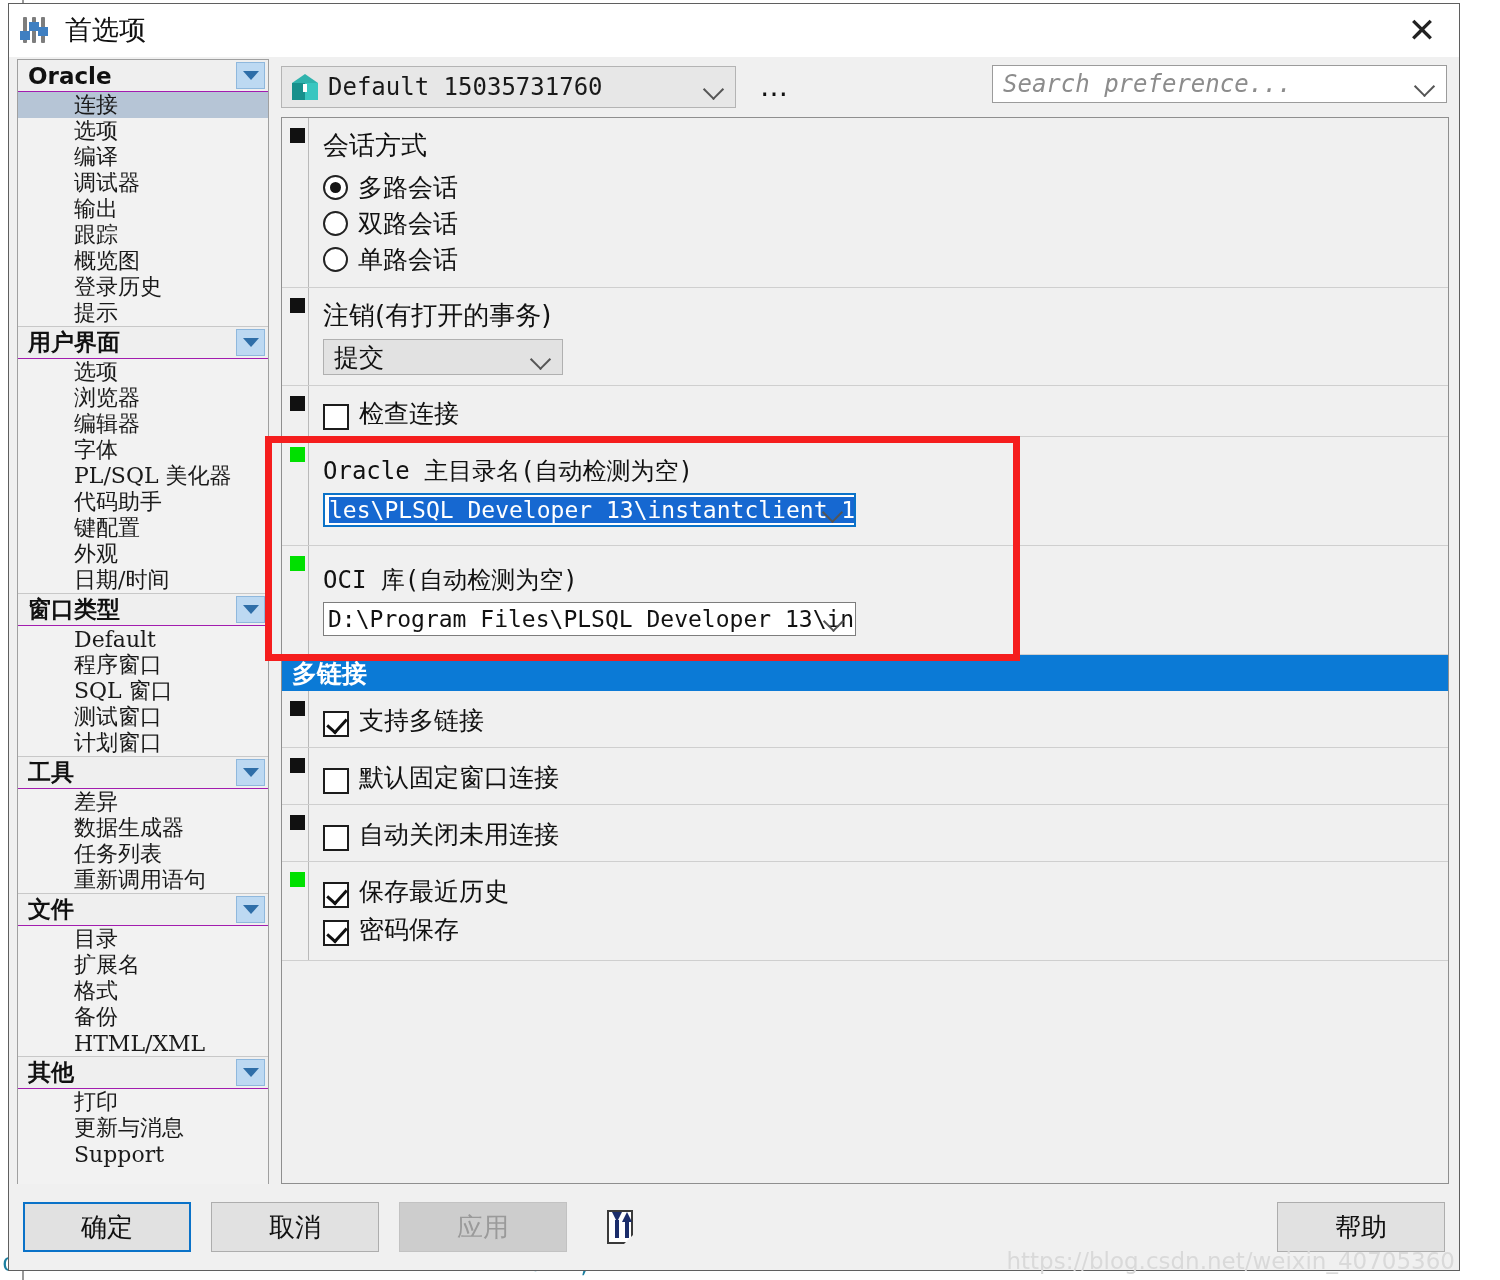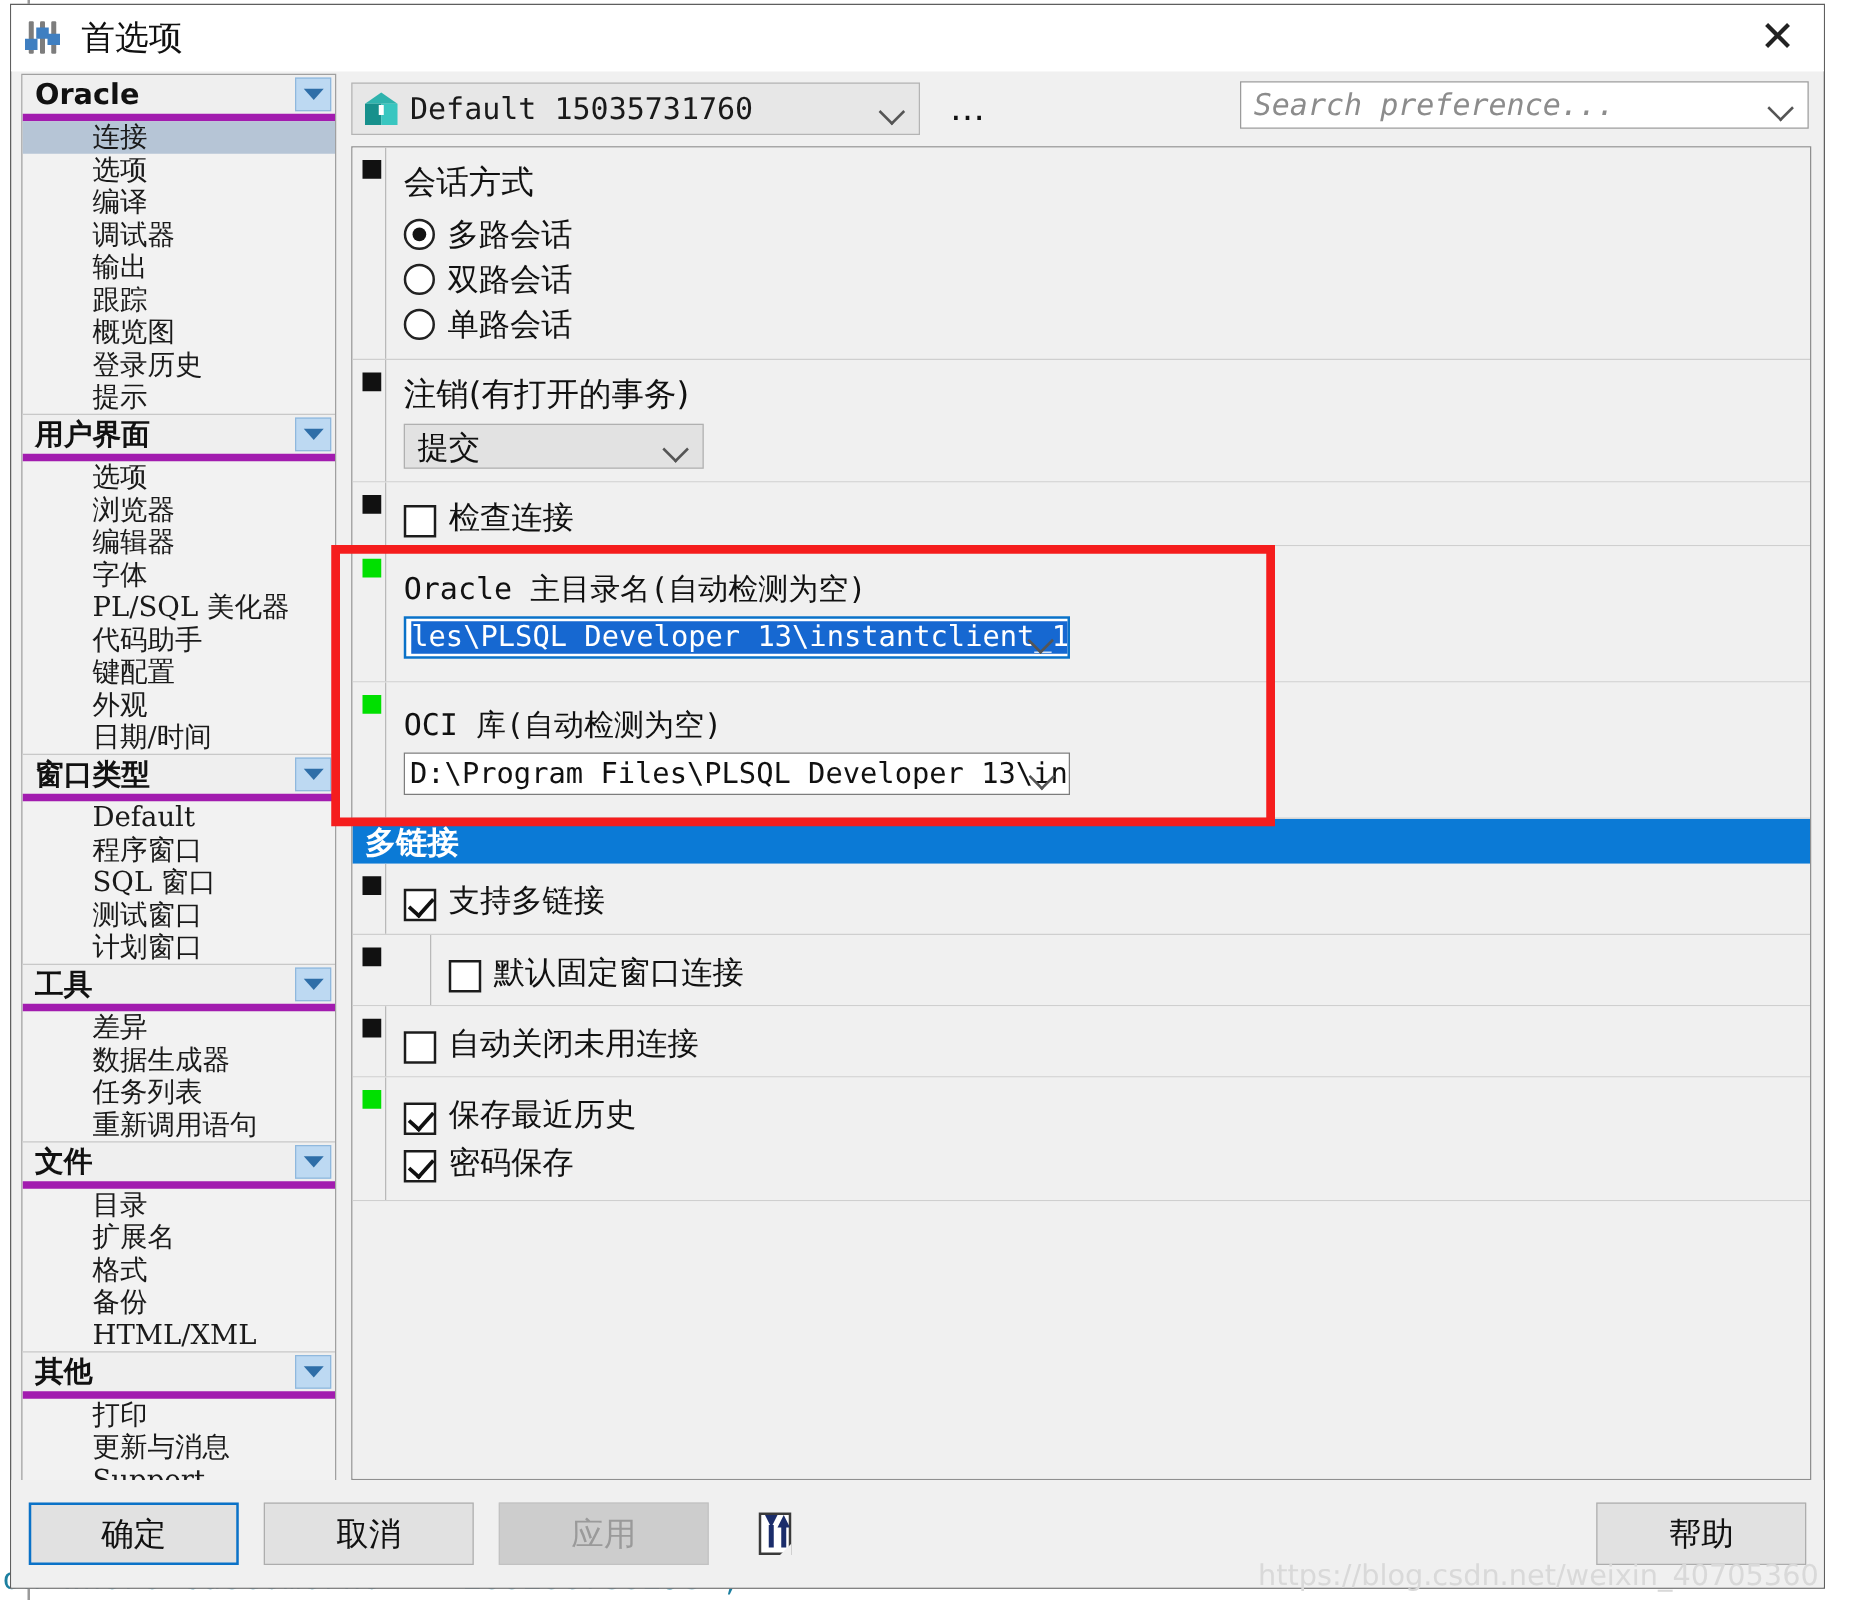--- a/index.html
+++ b/index.html
@@ -57,21 +57,21 @@
 
   
   .sidebar{
     width:252px;margin-left:8px;margin-top:2px;margin-bottom:0;
     border:1px solid #a0a0a0;background:#f2f2f2;
     box-sizing:border-box;overflow:hidden;flex:0 0 auto;
     height:1140px;
   }
   .group-head{
     height:31px;display:flex;align-items:center;justify-content:space-between;
-    background:#efefef;border-top:1px solid #c8c8c8;border-bottom:6px solid #a21caf;
+    background:#efefef;border-top:1px solid #c8c8c8;border-bottom:1px solid #a21caf;
     padding-left:10px;
   }
   .group-head:first-child{border-top:none;}
   .group-head .g-label{
     font-size:23px;font-weight:bold;color:#111;
     font-family:"DejaVu Sans","Liberation Sans",sans-serif;
   }
   .g-arrow{
     width:27px;height:25px;background:#bdd9f2;border:1px solid #8fb8dd;
     margin-right:3px;display:flex;align-items:center;justify-content:center;
@@ -478,21 +478,21 @@
               <span class="cbox on"></span>
               <span class="check-label">支持多链接</span>
             </div>
           </div>
         </div>
 
         <div class="srow">
           <div class="marker">
               <i></i>
             </div>
-          <div class="srow-body" style="padding-top:8px;padding-bottom:10px;margin-left:36px;">
+          <div class="srow-body" style="padding-top:8px;padding-bottom:10px;">
             <div class="check-line">
               <span class="cbox"></span>
               <span class="check-label">默认固定窗口连接</span>
             </div>
           </div>
         </div>
 
         <div class="srow">
           <div class="marker">
               <i></i>

